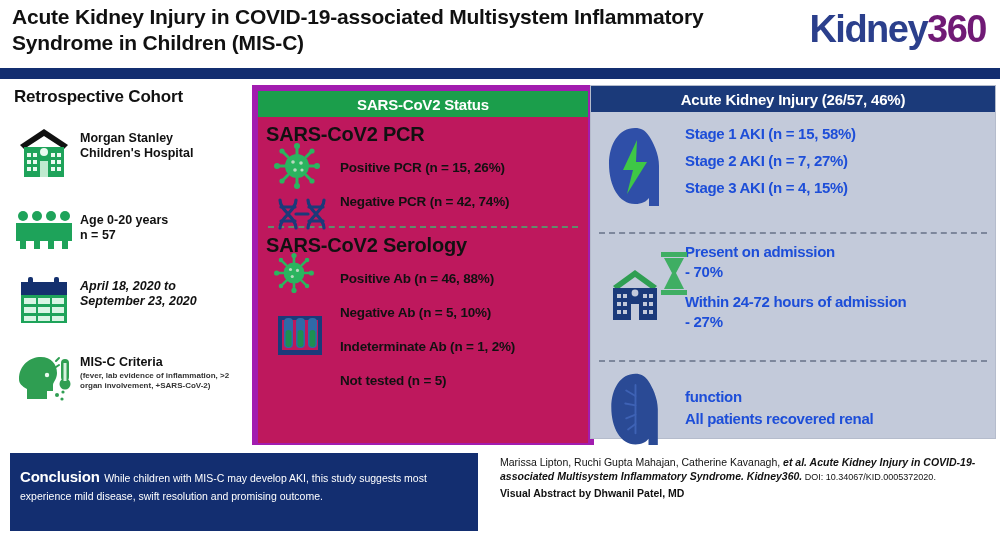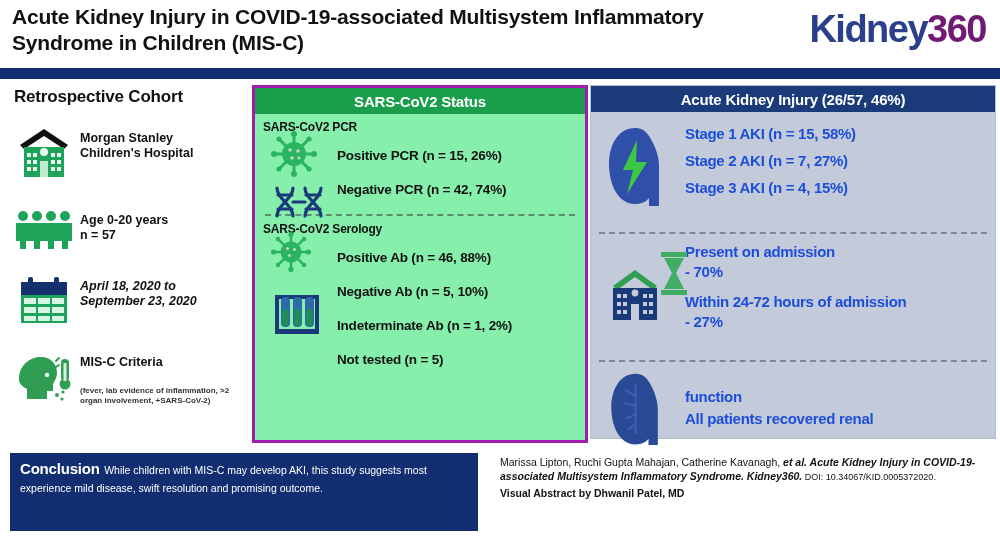--- a/index.html
+++ b/index.html
@@ -29,33 +29,33 @@
 
   
   #col-left{position:absolute;left:0;top:0;width:248px;height:366px;background:#fff;}
   #cohort-title{
     position:absolute;left:14px;top:8px;width:224px;
     font-size:17px;font-weight:bold;color:#111;letter-spacing:-0.2px;
   }
   .left-row{position:absolute;left:8px;width:240px;display:flex;align-items:flex-start;}
   .left-icon{width:72px;flex:0 0 72px;display:flex;justify-content:center;align-items:center;}
   .left-text{font-size:12.5px;line-height:15px;font-weight:bold;color:#111;padding-top:4px;}
-  .left-sub{font-size:8px;line-height:9.5px;font-weight:bold;color:#333;margin-top:16px;}
+  .left-sub{font-size:8px;line-height:9.5px;font-weight:bold;color:#333;margin-top:1px;}
 
   
   #col-mid{
     position:absolute;left:252px;top:6px;width:330px;height:352px;
-    background:#86efac;border:3px solid #a21caf;
+    background:#be185d;border:6px solid #a21caf;
   }
   #mid-head{
     height:26px;background:#1b9e4b;color:#fff;font-size:15px;font-weight:bold;
     display:flex;align-items:center;justify-content:center;letter-spacing:-0.2px;
   }
   .mid-section-title{
-    font-size:12px;font-weight:bold;color:#111;margin:6px 0 0 8px;letter-spacing:-0.2px;
+    font-size:20px;font-weight:bold;color:#111;margin:6px 0 0 8px;letter-spacing:-0.2px;
   }
   .mid-dash{border-top:2px dashed #5f8d6b;margin:8px 10px 0 10px;height:0;}
   .mid-row{position:relative;display:flex;align-items:center;height:34px;}
   .mid-row .lbl{font-size:13.5px;font-weight:bold;color:#111;margin-left:82px;letter-spacing:-0.2px;}
   .mid-icon{position:absolute;left:16px;top:50%;transform:translateY(-50%);}
 
   
   #col-right{
     position:absolute;left:590px;top:6px;width:404px;height:352px;
     background:#c3cada;border:1px solid #b5bccc;
@@ -66,21 +66,21 @@
   }
   .right-block{position:relative;}
   .right-line{font-size:15px;font-weight:bold;color:#1d4ed8;line-height:27px;letter-spacing:-0.3px;}
   .right-dash{border-top:2px dashed #7d879c;margin:6px 8px 0 8px;height:0;}
   .right-icon{position:absolute;left:14px;}
 
   
   #footer{position:absolute;left:0;top:445px;width:1000px;height:95px;background:#fff;}
   #conclusion{
     position:absolute;left:10px;top:8px;width:468px;height:78px;
-    background:#132e70;color:#fff;box-sizing:border-box;padding:7px 10px;
+    background:#132e70;color:#fff;box-sizing:border-box;padding:15px 10px;
   }
   #concl-label{font-size:15px;font-weight:bold;letter-spacing:-0.2px;}
   #concl-text{font-size:10.5px;line-height:13px;font-weight:normal;}
   #citation{position:absolute;left:500px;top:10px;width:492px;font-size:10.5px;line-height:14px;color:#111;}
   #citation .norm{font-weight:normal;}
   #citation .bi{font-weight:bold;font-style:italic;}
   #citation .b{font-weight:bold;}
   #citation .small{font-size:9px;font-weight:normal;}
 </style>
 </head>

